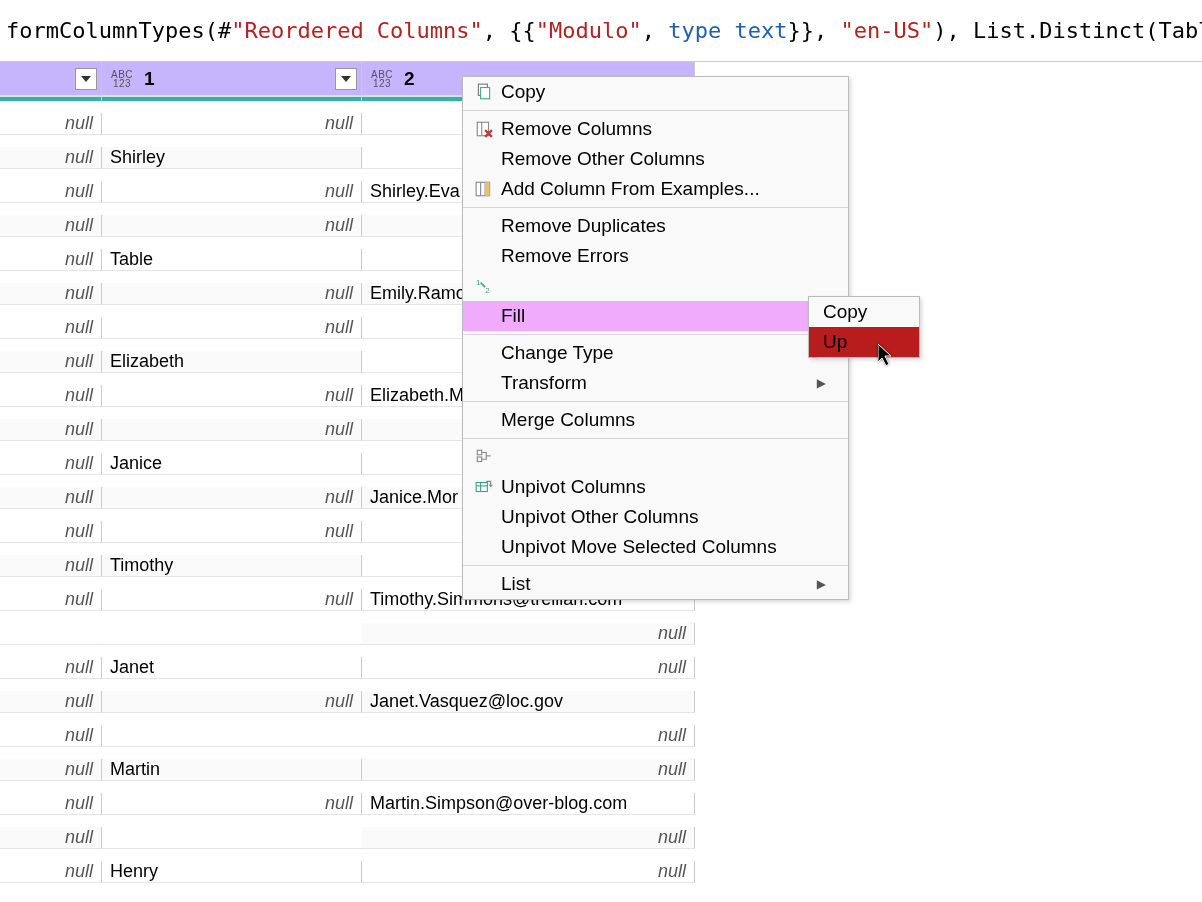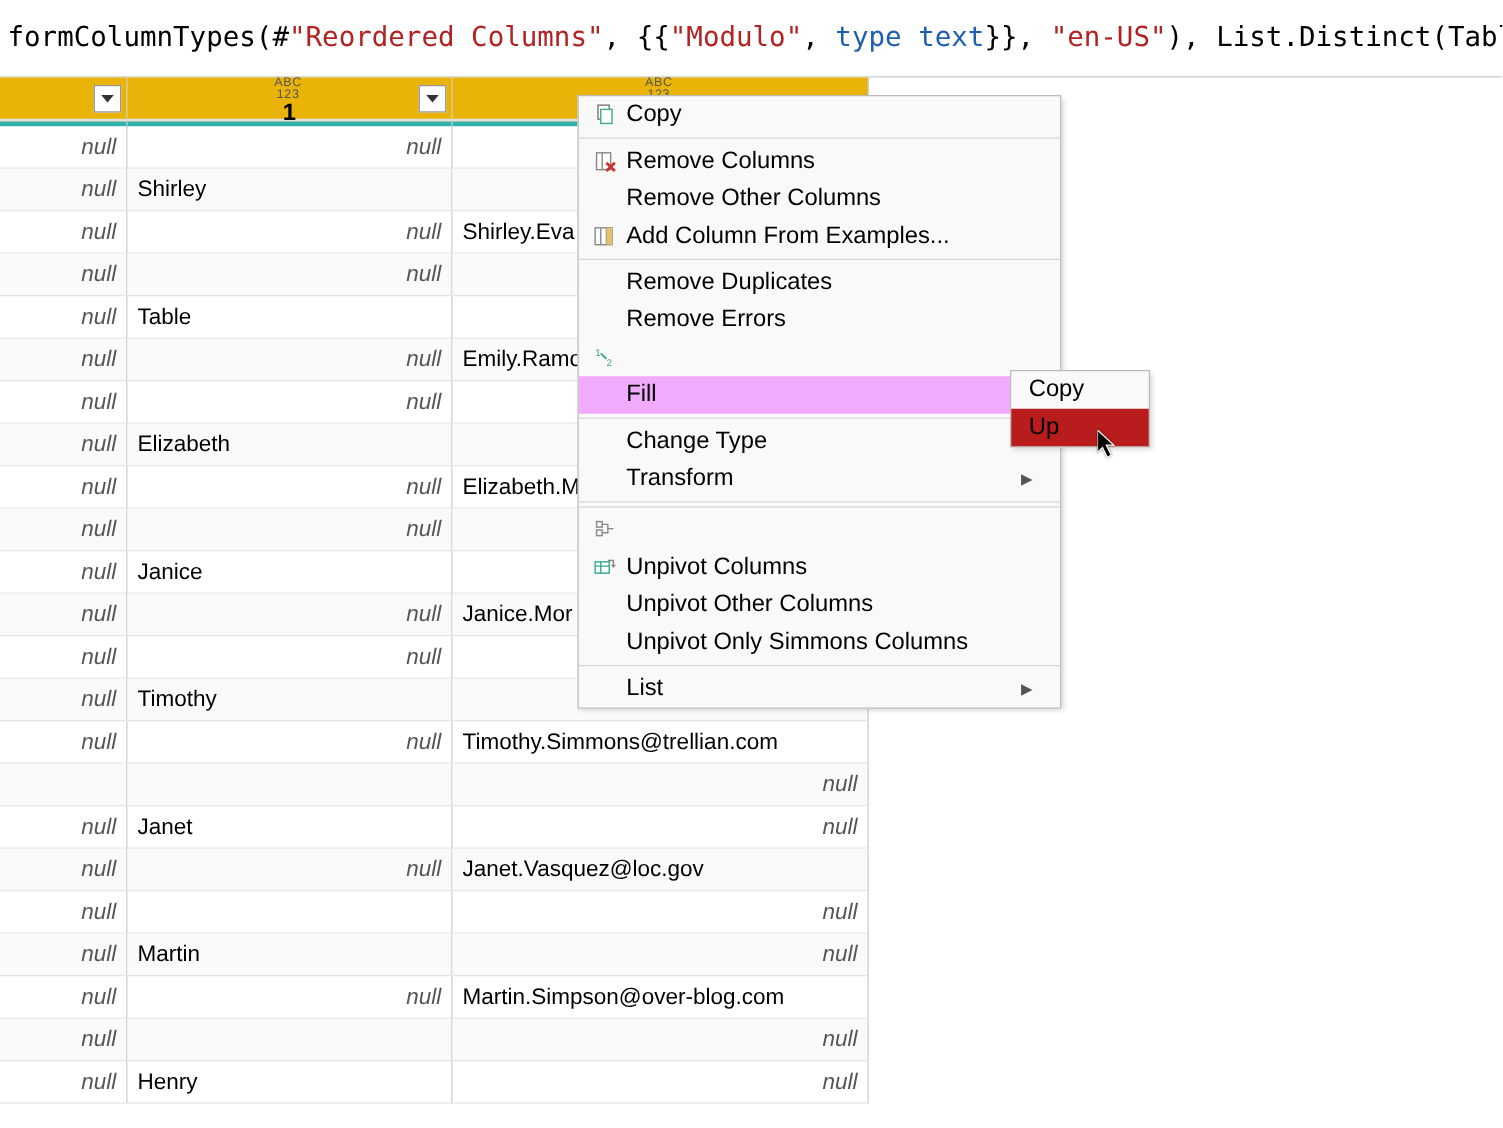--- a/index.html
+++ b/index.html
@@ -35,22 +35,21 @@
 .header-cell {
   border-right: 1px solid #ccc;
   border-bottom: 2px solid #e0e0e0;
   display: flex;
   align-items: center;
   position: relative;
   font-weight: 700;
   font-size: 19px;
 }
 .header-cell.selected {
-  background: #eab308;
-  flex-direction: column;
+  background: #c4b5fd;
 }
 .header-cell:not(.selected) {
   background: #fff;
 }
 .hc-0 { width: 102px; }
 .hc-1 { width: 260px; }
 .hc-2 { width: 333px; }
 .header-icon {
   width: 24px;
   height: 24px;
@@ -91,20 +90,21 @@
   height: 4px;
 }
 .quality-bar .qc { border-right: 1px solid #ccc; }
 .quality-bar .qc.sel { background: #30b3ab; }
 .quality-bar .qc:not(.sel) { background: #e0e0e0; }
 
 .data-rows { }
 .data-row {
   display: flex;
   height: 34px;
+  align-items: flex-end;
 }
 .data-row:nth-child(odd) { }
 .data-row:nth-child(even) .cell { background: #fafafa; }
 .cell {
   border-right: 1px solid #ccc;
   border-bottom: 1px solid #e5e5e5;
   display: flex;
   align-items: center;
   padding: 0 8px;
   font-size: 18px;
@@ -497,20 +497,24 @@
     <span class="ic"></span>
     <span class="lbl">Change Type</span>
     <span class="sub">▶</span>
   </div>
   <div class="mi">
     <span class="ic"></span>
     <span class="lbl">Transform</span>
     <span class="sub">▶</span>
   </div>
   <div class="sep"></div>
+  <div class="mi">
+    <span class="ic"></span>
+    <span class="lbl">Merge Columns</span>
+  </div>
   <div class="sep"></div>
   <div class="mi">
     <span class="ic">
       <svg class="icon-svg" viewBox="0 0 16 16">
           <rect x="2" y="2" width="4" height="4" fill="none" stroke="#888"></rect>
           <rect x="2" y="8" width="4" height="4" fill="none" stroke="#888"></rect>
           <path d="M6 4 L10 4 L10 10 L6 10" fill="none" stroke="#888"></path>
           <line x1="10" y1="7" x2="14" y2="7" stroke="#888"></line>
         </svg>
     </span>
@@ -526,21 +530,21 @@
         </svg>
     </span>
     <span class="lbl">Unpivot Columns</span>
   </div>
   <div class="mi">
     <span class="ic"></span>
     <span class="lbl">Unpivot Other Columns</span>
   </div>
   <div class="mi">
     <span class="ic"></span>
-    <span class="lbl">Unpivot Only Simmons Columns</span>
+    <span class="lbl">Unpivot Move Selected Columns</span>
   </div>
   <div class="sep"></div>
   <div class="mi">
     <span class="ic"></span>
     <span class="lbl">List</span>
     <span class="sub">▶</span>
   </div>
 </div>
 
 <div class="submenu">

